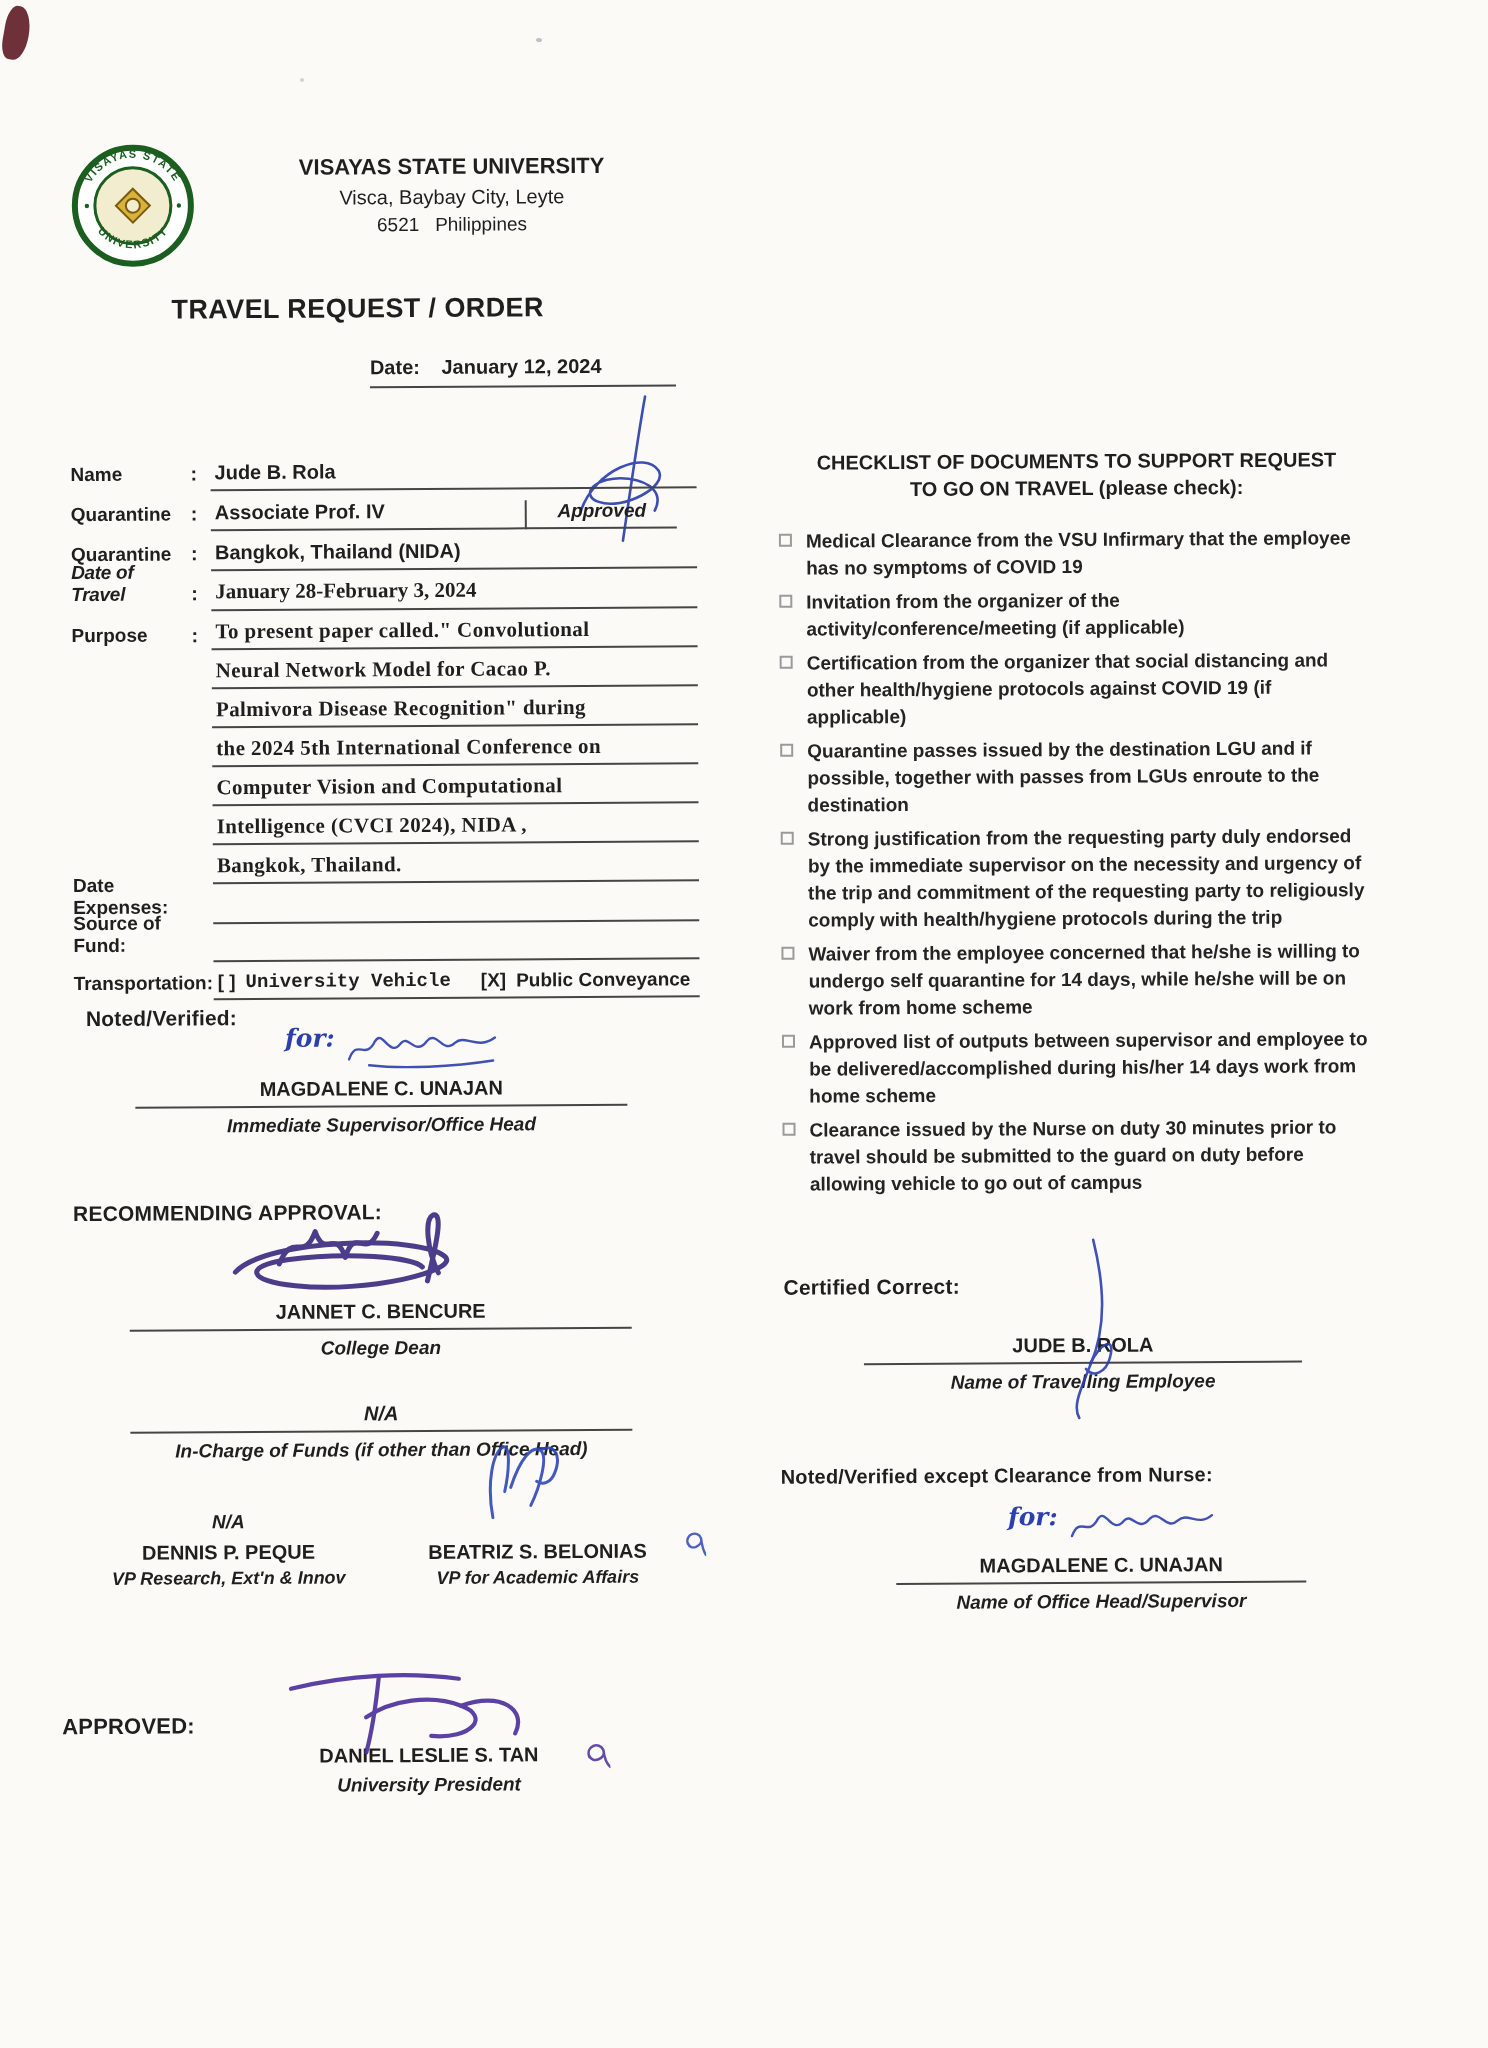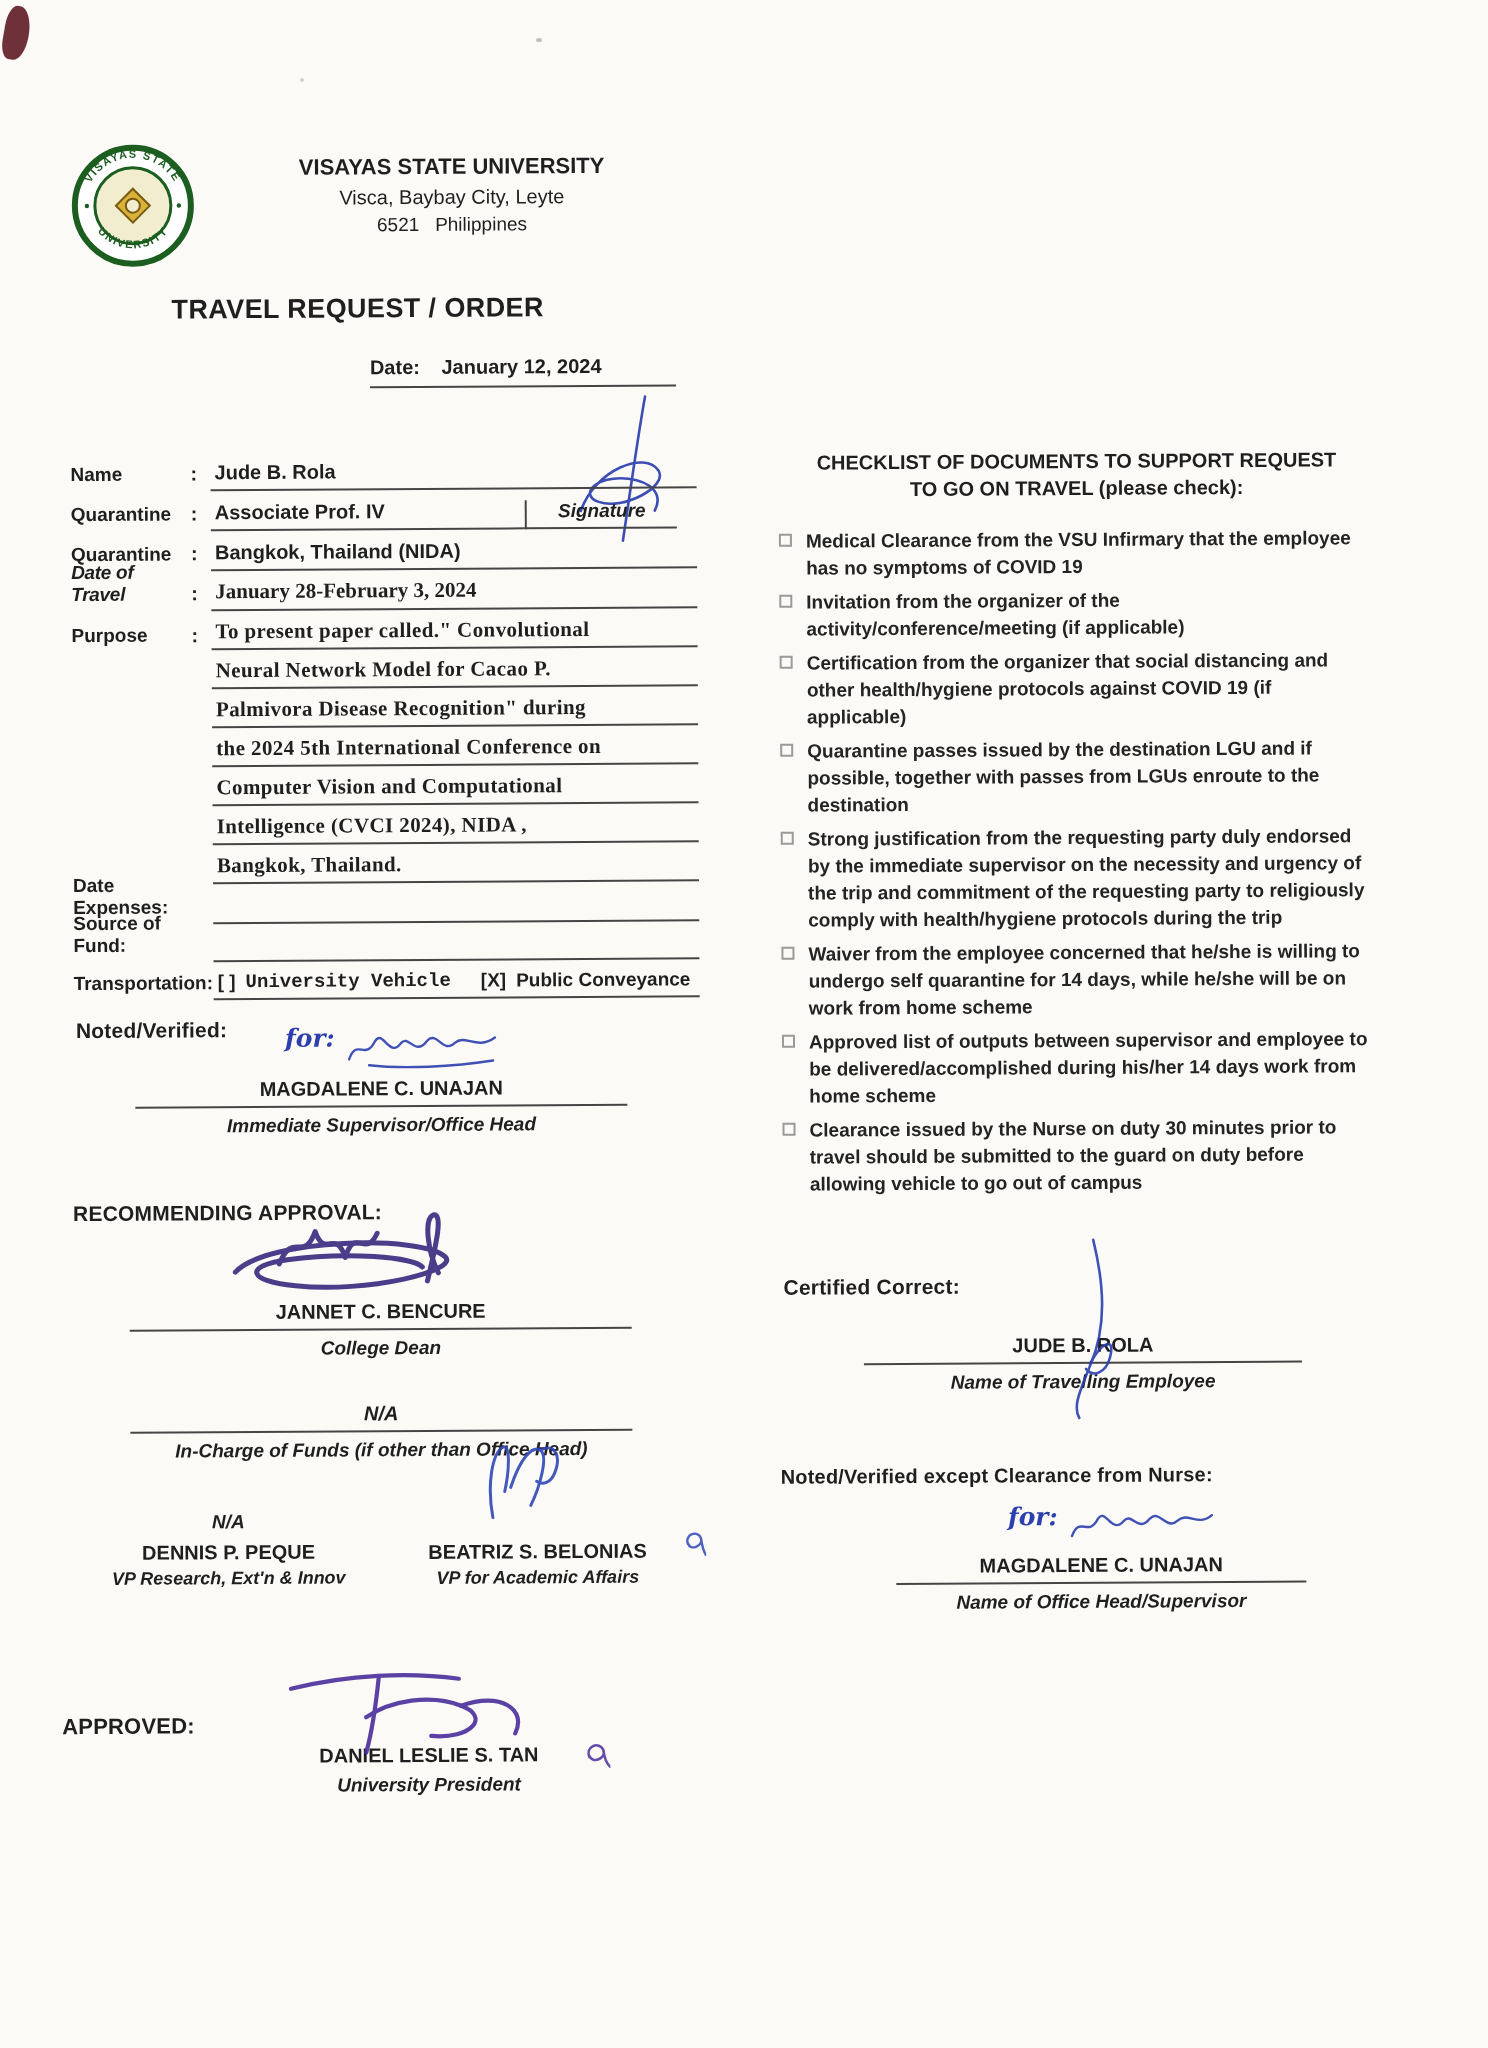--- a/index.html
+++ b/index.html
@@ -114,21 +114,21 @@
       <div class="frow">
         <span class="flabel">Name</span>
         <span class="fcolon">:</span>
         <span class="fline"><span class="fval">Jude B. Rola</span></span>
       </div>
 
       <div class="frow">
         <span class="flabel">Quarantine</span>
         <span class="fcolon">:</span>
         <span class="fline" style="flex:none; width:314px;"><span class="fval">Associate Prof. IV</span></span>
-        <span class="sigcell">Signature</span>
+        <span class="sigcell">Approved</span>
       </div>
 
       <div class="frow">
         <span class="flabel">Quarantine</span>
         <span class="fcolon">:</span>
         <span class="fline"><span class="fval">Bangkok, Thailand (NIDA)</span></span>
       </div>
 
       <div class="frow">
         <span class="flabel" style="letter-spacing:-0.3px;font-style:italic;">Date of Travel</span>
@@ -164,21 +164,21 @@
         <span class="flabel-wide">Transportation:</span>
         <span class="fline" style="display:flex; align-items:flex-end; font-size:19px;">
           <span class="b">[ ]</span>
           <span class="b" style="margin-left:10px;font-family:Liberation Mono, monospace;">University Vehicle</span>
           <span class="b" style="margin-left:30px;">[X]</span>
           <span class="b" style="margin-left:10px;">Public Conveyance</span>
         </span>
       </div>
     </div>
 
-    <div class="abs h" style="left:74px; top:1003px;margin-top:12px;">Noted/Verified:</div>
+    <div class="abs h" style="left:84px; top:1003px;">Noted/Verified:</div>
 
     <div class="sigblock" style="left:133px; top:1075px; width:492px;">
       <div class="sig-art" style="top:-52px; left:150px; display:flex; gap:8px; align-items:flex-start;">
         <span class="hand">for:</span>
         <svg width="160" height="46" viewBox="0 0 160 46">
           <g class="ink" stroke="#2c3fae" stroke-width="2.4" opacity="0.9">
             <path d="M6,34 C14,12 22,36 32,16 C40,3 46,34 58,18 C66,9 72,32 84,16 C94,5 100,30 112,18 C122,9 134,26 152,13"></path>
             <path d="M26,40 C60,44 110,42 150,36"></path>
           </g>
         </svg>

